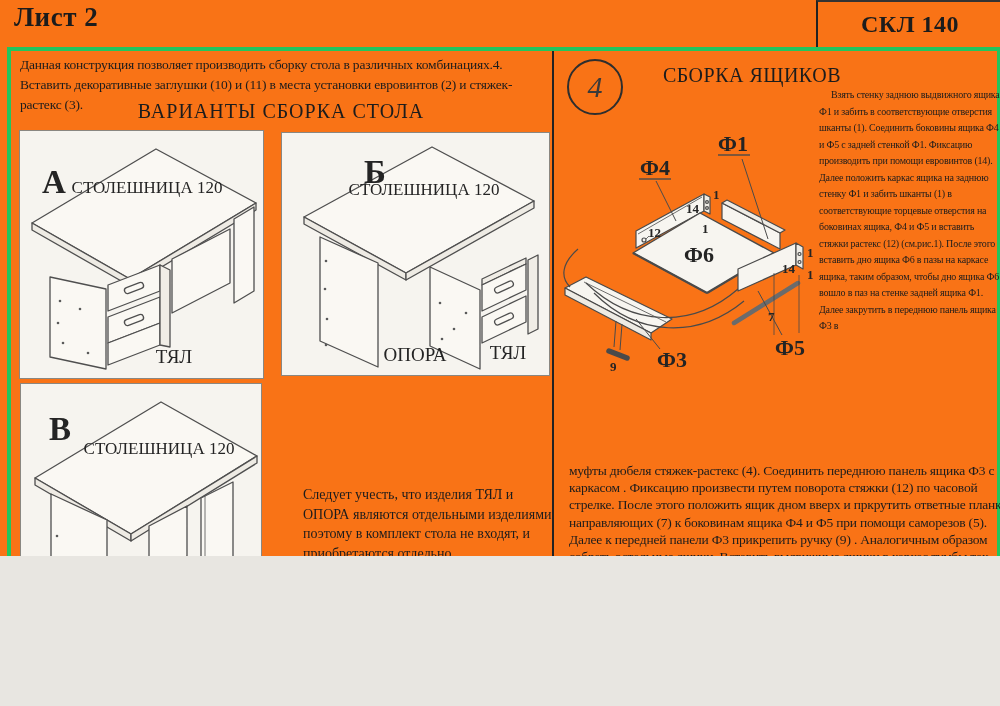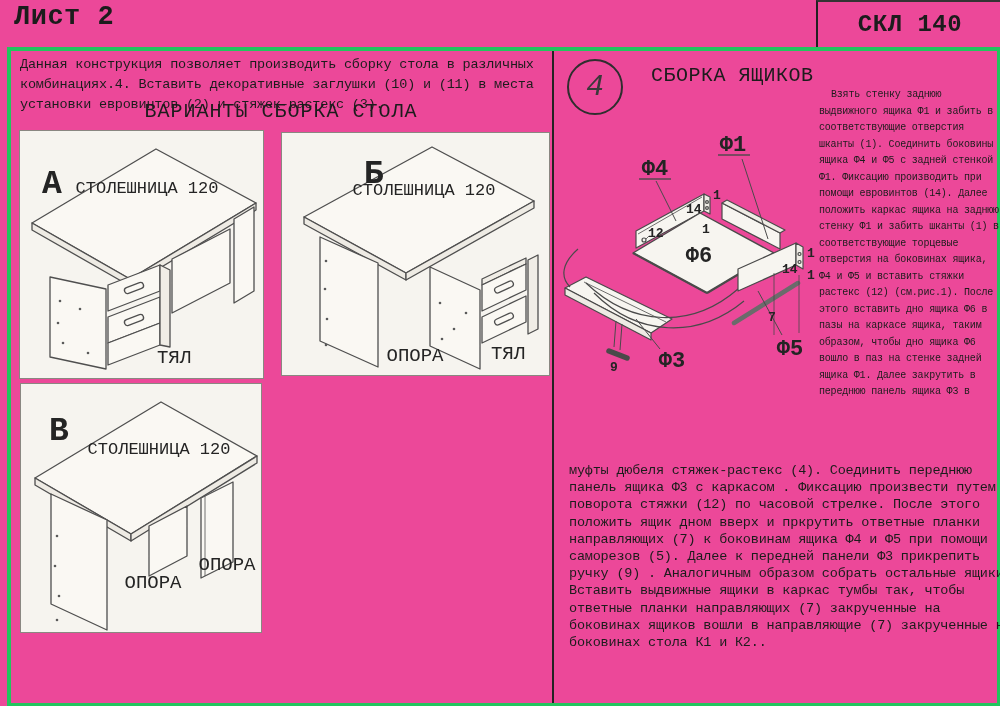--- a/index.html
+++ b/index.html
@@ -1,17 +1,17 @@
 <!DOCTYPE html>
 <html><head>
 <meta charset="utf-8">
 <style>
   html,body{margin:0;padding:0;background:#e8e6e1;}
-  .page{position:relative;width:1000px;height:706px;background:#ec4899;
-        font-family:Liberation Mono, monospace;color:#1c1c1c;overflow:hidden;}
+  .page{position:relative;width:1000px;height:556px;background:#f97316;
+        font-family:Liberation Serif, serif;color:#1c1c1c;overflow:hidden;}
   .sheet-title{position:absolute;left:14px;top:2px;font-size:27px;font-weight:bold;letter-spacing:.5px;}
   .model-box{position:absolute;left:816px;top:0;width:184px;height:45px;
              border-left:2px solid #222;border-top:2px solid #333;
              display:flex;align-items:center;justify-content:center;
              font-size:24px;font-weight:bold;letter-spacing:.5px;}
   .content{position:absolute;left:7px;top:47px;width:986px;height:652px;border:4px solid #22c55e;}
   .divider{position:absolute;left:541px;top:0;bottom:0;width:0;border-left:2px solid #222;}
   .intro{position:absolute;left:9px;top:4px;width:528px;margin:0;
          font-size:13.5px;line-height:20px;letter-spacing:-0.2px;}
   .variants-heading{position:absolute;left:10px;top:49px;width:520px;text-align:center;
@@ -19,21 +19,21 @@
   .fig{position:absolute;border:1px solid #8a8781;background:#f6f4ef;}
   .fig-a{left:8px;top:79px;width:243px;height:247px;}
   .fig-b{left:270px;top:81px;width:267px;height:242px;}
   .fig-v{left:9px;top:332px;width:240px;height:248px;}
   .fig svg{display:block;width:100%;height:100%;}
   .note{position:absolute;left:292px;top:434px;width:252px;margin:0;
         font-size:14px;line-height:19.5px;}
   .step-circle{position:absolute;left:556px;top:8px;width:52px;height:52px;border:2px solid #2e2e2e;
         border-radius:50%;display:flex;align-items:center;justify-content:center;
         font-size:30px;font-style:italic;color:#3a3a3a;}
-  .drawers-heading{position:absolute;left:640px;top:13px;width:190px;text-align:left;
+  .drawers-heading{position:absolute;left:640px;top:13px;width:190px;text-align:right;
         font-size:20px;letter-spacing:.5px;}
   .body-col{position:absolute;left:808px;top:36px;width:184px;margin:0;
         font-size:10px;line-height:16.5px;text-indent:12px;letter-spacing:-0.2px;}
   .body-bottom{position:absolute;left:546px;top:399px;width:444px;margin:12px;
         font-size:13.5px;line-height:17.2px;letter-spacing:-0.2px;}
   .diagram{position:absolute;left:541px;top:70px;width:266px;height:282px;}
   .diagram svg{display:block;width:100%;height:100%;}
   svg text{fill:#242424;}
   .lbl-big{font-size:17px;}
   .lbl-part{font-size:19px;}
@@ -136,20 +136,21 @@
               <circle cx="36" cy="236" r="1.3"></circle>
           </g>
         </g>
         <text class="lbl-letter" x="28" y="56">В</text>
         <text class="lbl-big" x="138" y="70" text-anchor="middle">СТОЛЕШНИЦА 120</text>
         <text class="lbl-part" x="132" y="204" text-anchor="middle" font-size="18">ОПОРА</text>
         <text class="lbl-part" x="206" y="186" text-anchor="middle" font-size="18">ОПОРА</text>
       </svg>
     </div>
 
+    <p class="note">Следует учесть, что изделия  ТЯЛ и ОПОРА являются отдельными изделиями поэтому в комплект стола не входят, и приобретаются отдельно</p>
 
     <div class="step-circle">
       <span>4</span>
     </div>
     <div class="drawers-heading">СБОРКА ЯЩИКОВ</div>
     <p class="body-col">Взять стенку заднюю выдвижного ящика Ф1 и забить в соответствующие отверстия шканты (1). Соединить боковины ящика Ф4 и Ф5 с задней стенкой Ф1. Фиксацию производить при помощи евровинтов (14). Далее положить каркас ящика на заднюю стенку Ф1  и забить шканты (1) в соответствующие  торцевые отверстия на боковинах ящика, Ф4 и Ф5 и вставить стяжки растекс (12) (см.рис.1). После этого вставить дно ящика Ф6  в пазы на каркасе ящика, таким образом, чтобы дно ящика Ф6  вошло в паз на стенке задней ящика Ф1. Далее закрутить в переднюю панель ящика Ф3 в</p>
 
     <div class="diagram">
       <svg viewBox="0 0 266 282">
         <g stroke="#4a4a4a" stroke-width="1.2" fill="#f7f5f0" stroke-linejoin="round">

